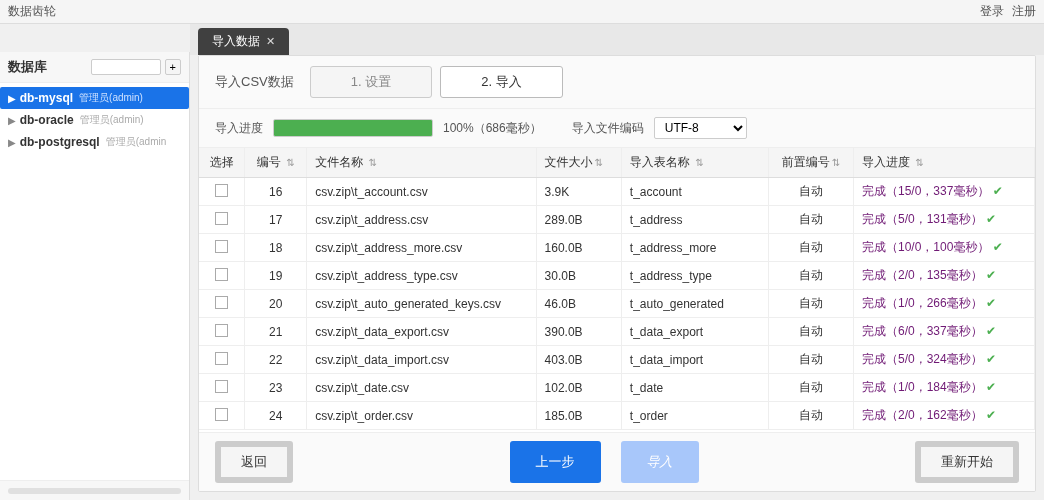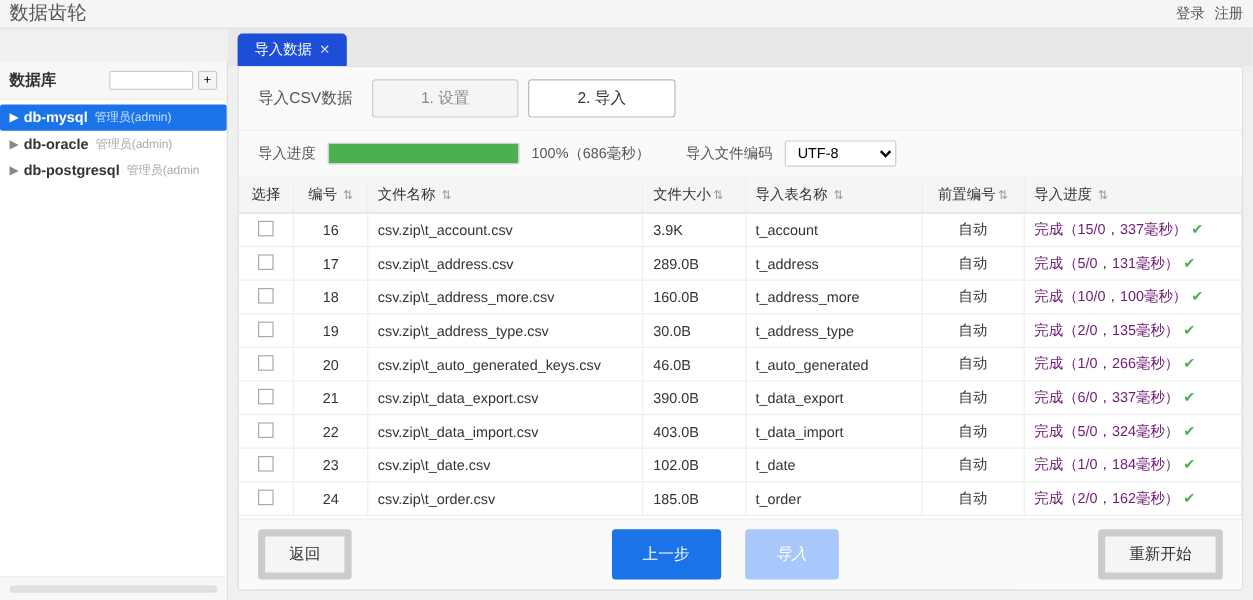--- a/index.html
+++ b/index.html
@@ -1,20 +1,20 @@
 <!DOCTYPE html>
 <html><head>
   <meta charset="utf-8">
   <style>
     * { box-sizing: border-box; margin: 0; padding: 0; }
     body { font-family: "Microsoft YaHei", Arial, sans-serif; font-size: 12px; background: #f0f0f0; color: #333; display: flex; flex-direction: column; height: 500px; width: 1044px; overflow: hidden; }
 
     
     .top-bar { background: #f5f5f5; border-bottom: 1px solid #ddd; padding: 2px 8px; display: flex; align-items: center; justify-content: space-between; height: 24px; }
-    .top-bar-title { font-size: 16px; color: #555; }
+    .top-bar-title { font-size: 12px; color: #555; }
     .top-bar-links { display: flex; gap: 8px; }
     .top-bar-links span { color: #555; font-size: 12px; cursor: pointer; }
 
     
     .main-layout { display: flex; flex: 1; overflow: hidden; }
 
     
     .sidebar { width: 190px; background: #fff; border-right: 1px solid #ddd; display: flex; flex-direction: column; margin-top: 28px; }
     .sidebar-header { padding: 6px 8px; border-bottom: 1px solid #eee; display: flex; align-items: center; justify-content: space-between; background: #f7f7f7; }
     .sidebar-header-title { font-weight: bold; font-size: 13px; color: #333; }
@@ -30,21 +30,21 @@
     .tree-item .admin-label { font-size: 10px; color: #aaa; margin-left: 2px; }
     .tree-item.active .admin-label { color: #cce0ff; }
     .sidebar-bottom { height: 20px; border-top: 1px solid #eee; background: #f7f7f7; display: flex; align-items: center; padding: 0 8px; }
     .sidebar-scroll-hint { width: 100%; height: 6px; background: #e0e0e0; border-radius: 3px; }
 
     
     .content-area { flex: 1; display: flex; flex-direction: column; background: #f0f0f0; overflow: hidden; }
 
     
     .tab-bar { display: flex; align-items: flex-end; padding: 4px 8px 0; background: #e8e8e8; }
-    .tab { background: #1d4ed8; color: #fff; padding: 5px 14px; border-radius: 4px 4px 0 0; display: flex; align-items: center; gap: 6px; font-size: 12px; }
+    .tab { background: #404040; color: #fff; padding: 5px 14px; border-radius: 4px 4px 0 0; display: flex; align-items: center; gap: 6px; font-size: 12px; }
     .tab-close { cursor: pointer; font-size: 11px; opacity: 0.8; }
 
     
     .panel { flex: 1; background: #fff; border: 1px solid #ddd; margin: 0 8px 8px 8px; border-radius: 2px; display: flex; flex-direction: column; overflow: hidden; }
 
     
     .import-steps { display: flex; align-items: center; gap: 8px; padding: 10px 16px; border-bottom: 1px solid #eee; background: #fafafa; }
     .import-label { font-size: 13px; color: #555; margin-right: 8px; }
     .step-btn { padding: 6px 40px; border: 1px solid #ccc; border-radius: 3px; background: #f5f5f5; color: #888; font-size: 13px; cursor: pointer; }
     .step-btn.active { background: #fff; color: #333; border-color: #bbb; }
@@ -55,21 +55,21 @@
     .progress-bar-wrap { width: 160px; height: 18px; background: #e0e0e0; border-radius: 2px; overflow: hidden; border: 1px solid #ccc; }
     .progress-bar-fill { height: 100%; background: #4caf50; width: 100%; }
     .progress-text { font-size: 12px; color: #555; }
     .encoding-label { font-size: 12px; color: #555; margin-left: 20px; }
     .encoding-select { border: 1px solid #ccc; border-radius: 2px; padding: 2px 20px 2px 6px; font-size: 12px; background: #fff; cursor: pointer; }
 
     
     .table-wrap { flex: 1; overflow: auto; }
     table { width: 100%; border-collapse: collapse; font-size: 12px; }
     thead tr { background: #f5f5f5; }
-    th { padding: 6px 8px; text-align: left; border-bottom: 1px solid #ddd; border-right: 1px solid #eee; font-weight: normal; color: #333; white-space: nowrap; font-family: Liberation Serif, serif; }
+    th { padding: 6px 8px; text-align: left; border-bottom: 1px solid #ddd; border-right: 1px solid #eee; font-weight: normal; color: #333; white-space: nowrap; }
     th .sort-icon { color: #999; font-size: 10px; margin-left: 2px; }
     td { padding: 5px 8px; border-bottom: 1px solid #eee; border-right: 1px solid #eee; color: #333; vertical-align: middle; white-space: nowrap; }
     .col-check { width: 30px; text-align: center; }
     .col-id { width: 40px; text-align: center; }
     .col-filename { width: 200px; }
     .col-size { width: 70px; }
     .col-table { width: 130px; }
     .col-prefix { width: 60px; text-align: center; }
     .col-progress { width: 160px; }
     .status-done { color: #701a75; }

